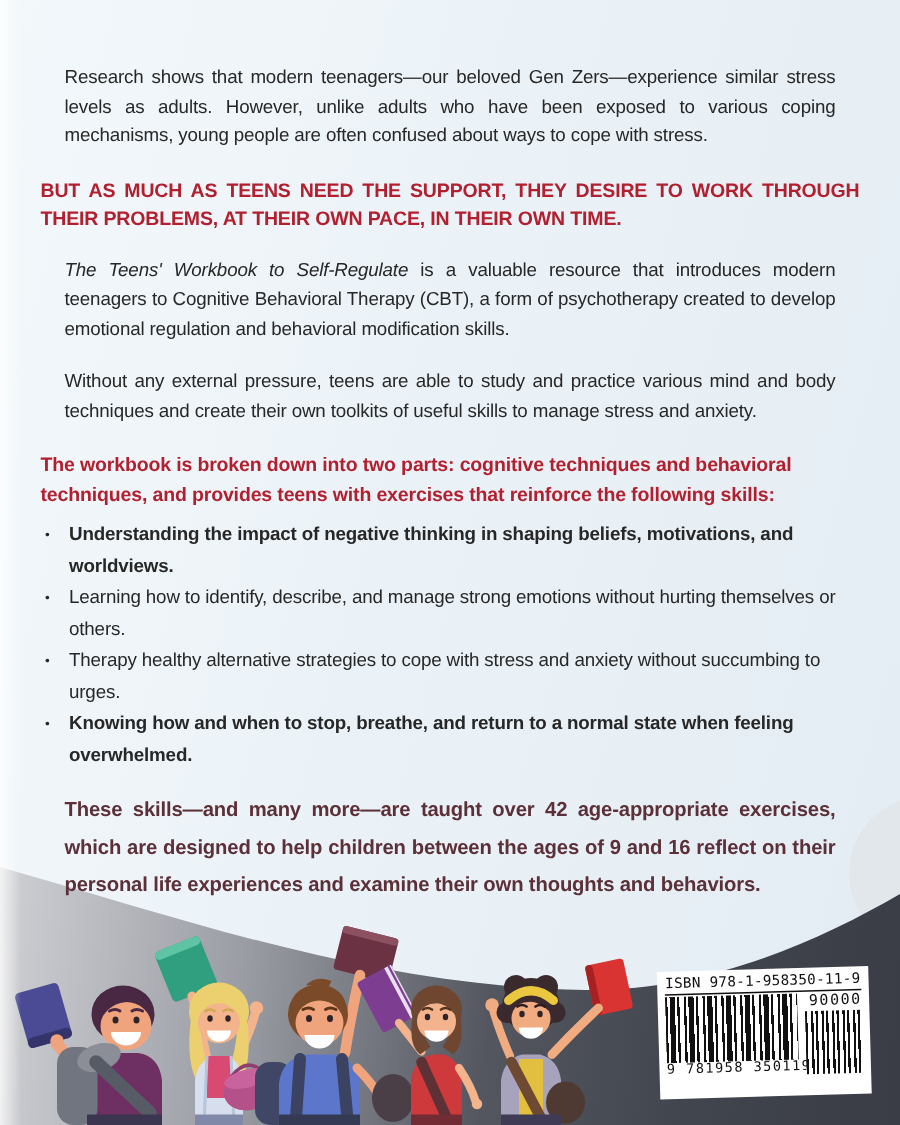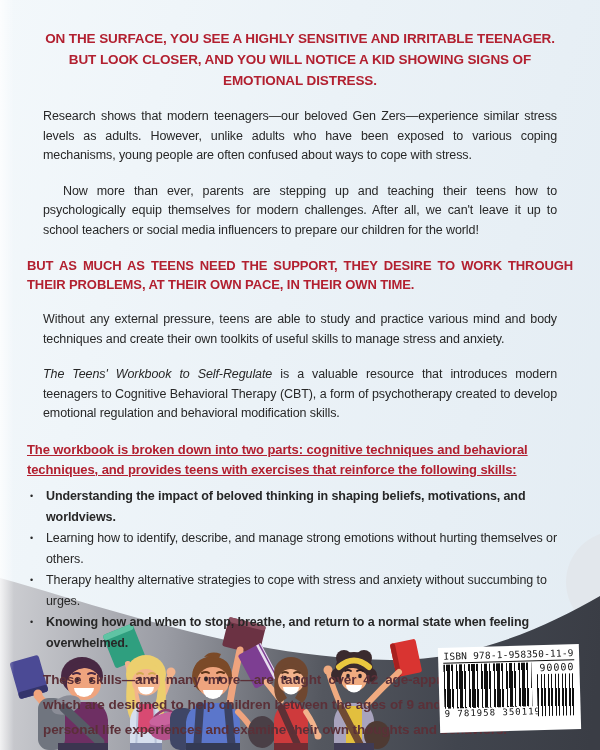--- a/index.html
+++ b/index.html
@@ -33,21 +33,20 @@
   p{margin:16px;text-align:justify;}
   .indent{text-indent:20px;}
   .subhead{
     color:#b22030;font-weight:bold;font-size:13px;line-height:19px;
     margin:13px 0 11px 0;text-align:justify;
   }
   .book-title{font-style:italic;}
   .workbook-lead{
     color:#b22030;font-weight:bold;font-size:13px;line-height:20px;
     margin:8px 0 6px 0;
-    text-decoration:underline;
   }
   ul.skills{list-style:none;margin:0;padding:0;}
   ul.skills li{display:flex;line-height:21px;text-align:left;}
   ul.skills .mark{width:16px;flex:0 0 16px;font-size:9px;line-height:21px;text-align:left;padding-left:3px;color:#272727;}
   ul.skills li.bold .txt{font-weight:bold;}
   .closing{
     color:#5b3038;font-weight:bold;font-size:13.5px;line-height:25px;
     margin-top:13px;letter-spacing:-0.1px;
   }
   
@@ -234,39 +233,37 @@
         <div class="bc-digits">9 781958 350119</div>
       </div>
       <div class="bc-addon">
         <div class="bc-price">90000</div>
         <div class="bc-addon-bars"></div>
       </div>
     </div>
   </div>
 
   <div class="content">
-    <div class="headline">ON THE SURFACE, YOU SEE A HIGHLY SENSITIVE AND IRRITABLE TEENAGER. BUT LOOK CLOSER, AND YOU WILL NOTICE A KID SHOWING SIGNS OF EMOTIONAL DISTRESS.</div>
 
     <p>Research shows that modern teenagers—our beloved Gen Zers—experience similar stress levels as adults. However, unlike adults who have been exposed to various coping mechanisms, young people are often confused about ways to cope with stress.</p>
 
-    <p class="indent">Now more than ever, parents are stepping up and teaching their teens how to psychologically equip themselves for modern challenges. After all, we can't leave it up to school teachers or social media influencers to prepare our children for the world!</p>
 
     <div class="subhead">BUT AS MUCH AS TEENS NEED THE SUPPORT, THEY DESIRE TO WORK THROUGH THEIR PROBLEMS, AT THEIR OWN PACE, IN THEIR OWN TIME.</div>
 
 
+    <p><span class="book-title">The Teens' Workbook to Self-Regulate</span><span> is a valuable resource that introduces modern teenagers to Cognitive Behavioral Therapy (CBT), a form of psychotherapy created to develop emotional regulation and behavioral modification skills.</span></p>
+
     <p>Without any external pressure, teens are able to study and practice various mind and body techniques and create their own toolkits of useful skills to manage stress and anxiety.</p>
-
-    <p><span class="book-title">The Teens' Workbook to Self-Regulate</span><span> is a valuable resource that introduces modern teenagers to Cognitive Behavioral Therapy (CBT), a form of psychotherapy created to develop emotional regulation and behavioral modification skills.</span></p>
 
     <div class="workbook-lead">The workbook is broken down into two parts: cognitive techniques and behavioral techniques, and provides teens with exercises that reinforce the following skills:</div>
 
     <ul class="skills">
       <li class="bold">
         <span class="mark">•</span>
-        <span class="txt">Understanding the impact of beloved thinking in shaping beliefs, motivations, and worldviews.</span>
+        <span class="txt">Understanding the impact of negative thinking in shaping beliefs, motivations, and worldviews.</span>
       </li>
       <li>
         <span class="mark">•</span>
         <span class="txt">Learning how to identify, describe, and manage strong emotions without hurting themselves or others.</span>
       </li>
       <li>
         <span class="mark">•</span>
         <span class="txt">Therapy healthy alternative strategies to cope with stress and anxiety without succumbing to urges.</span>
       </li>
       <li class="bold">

